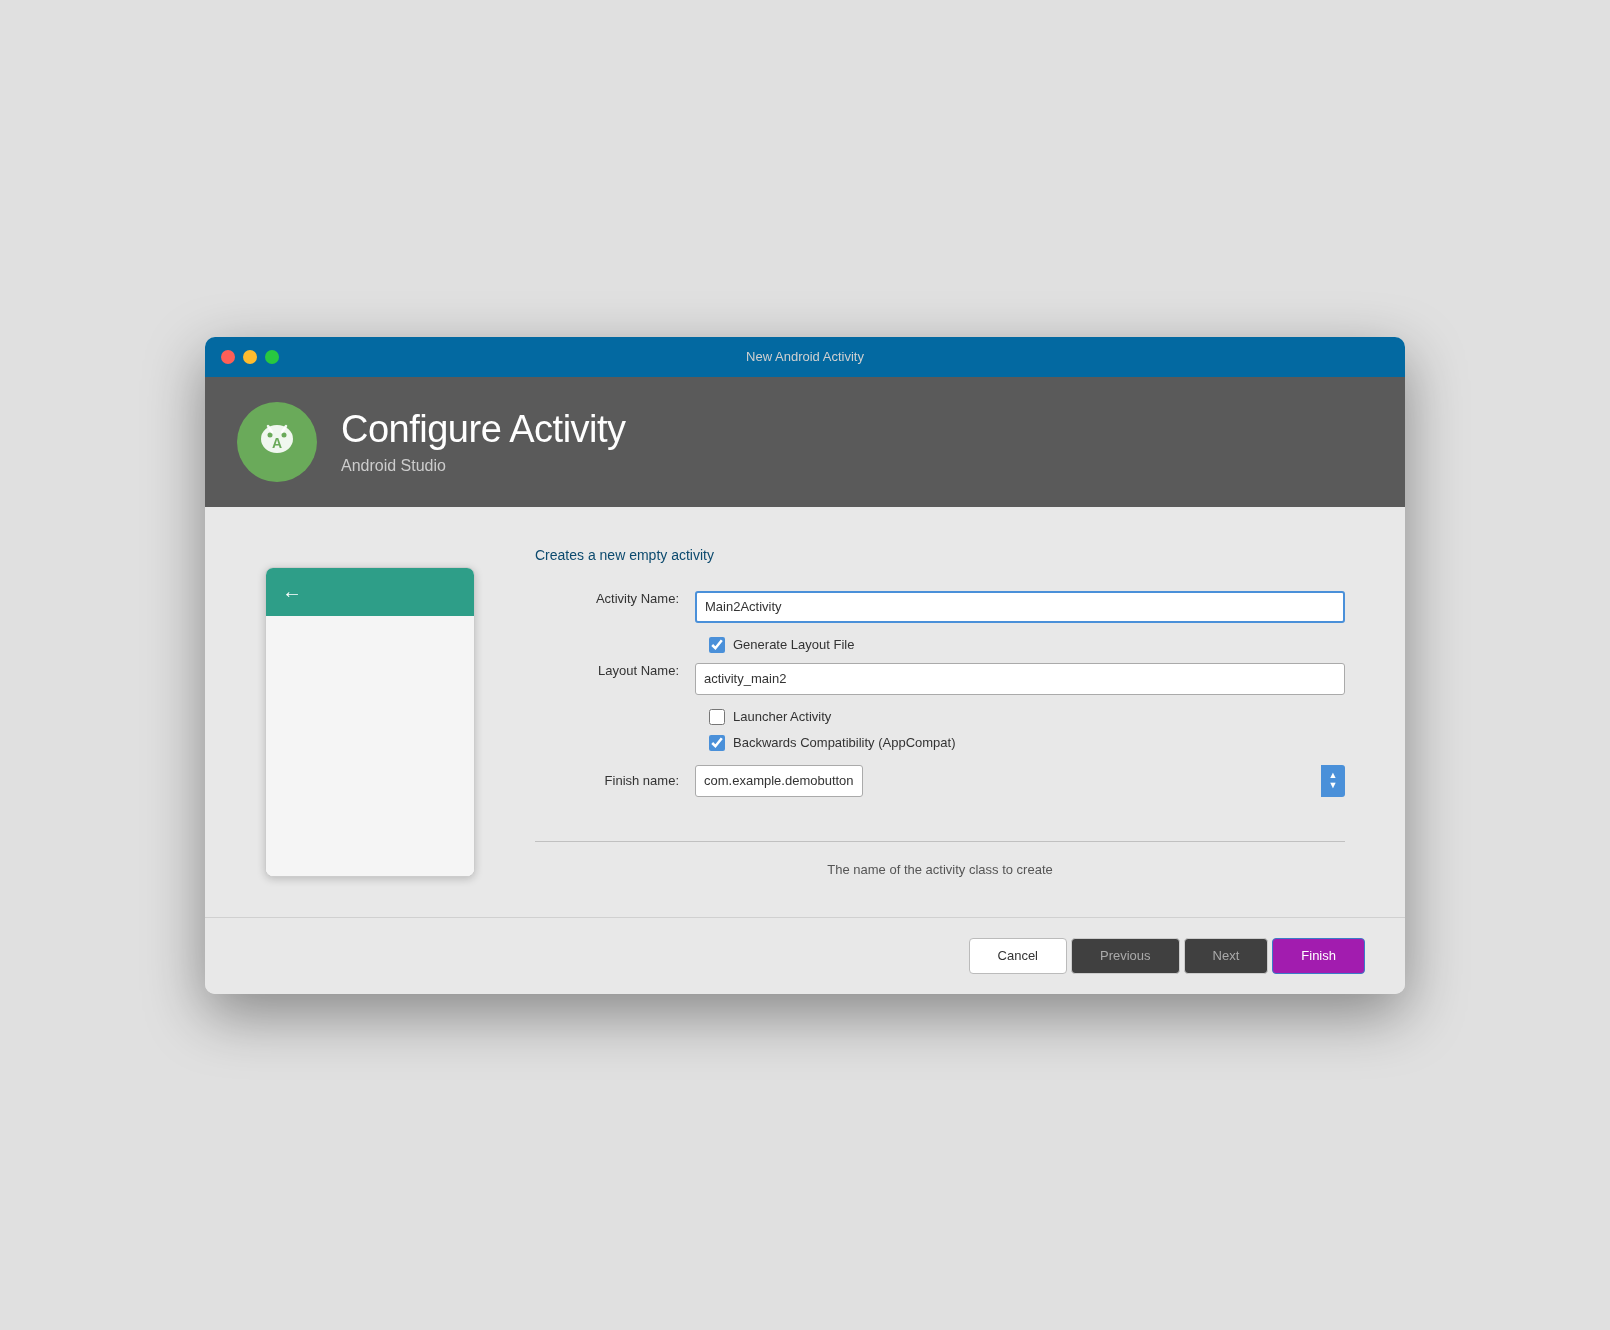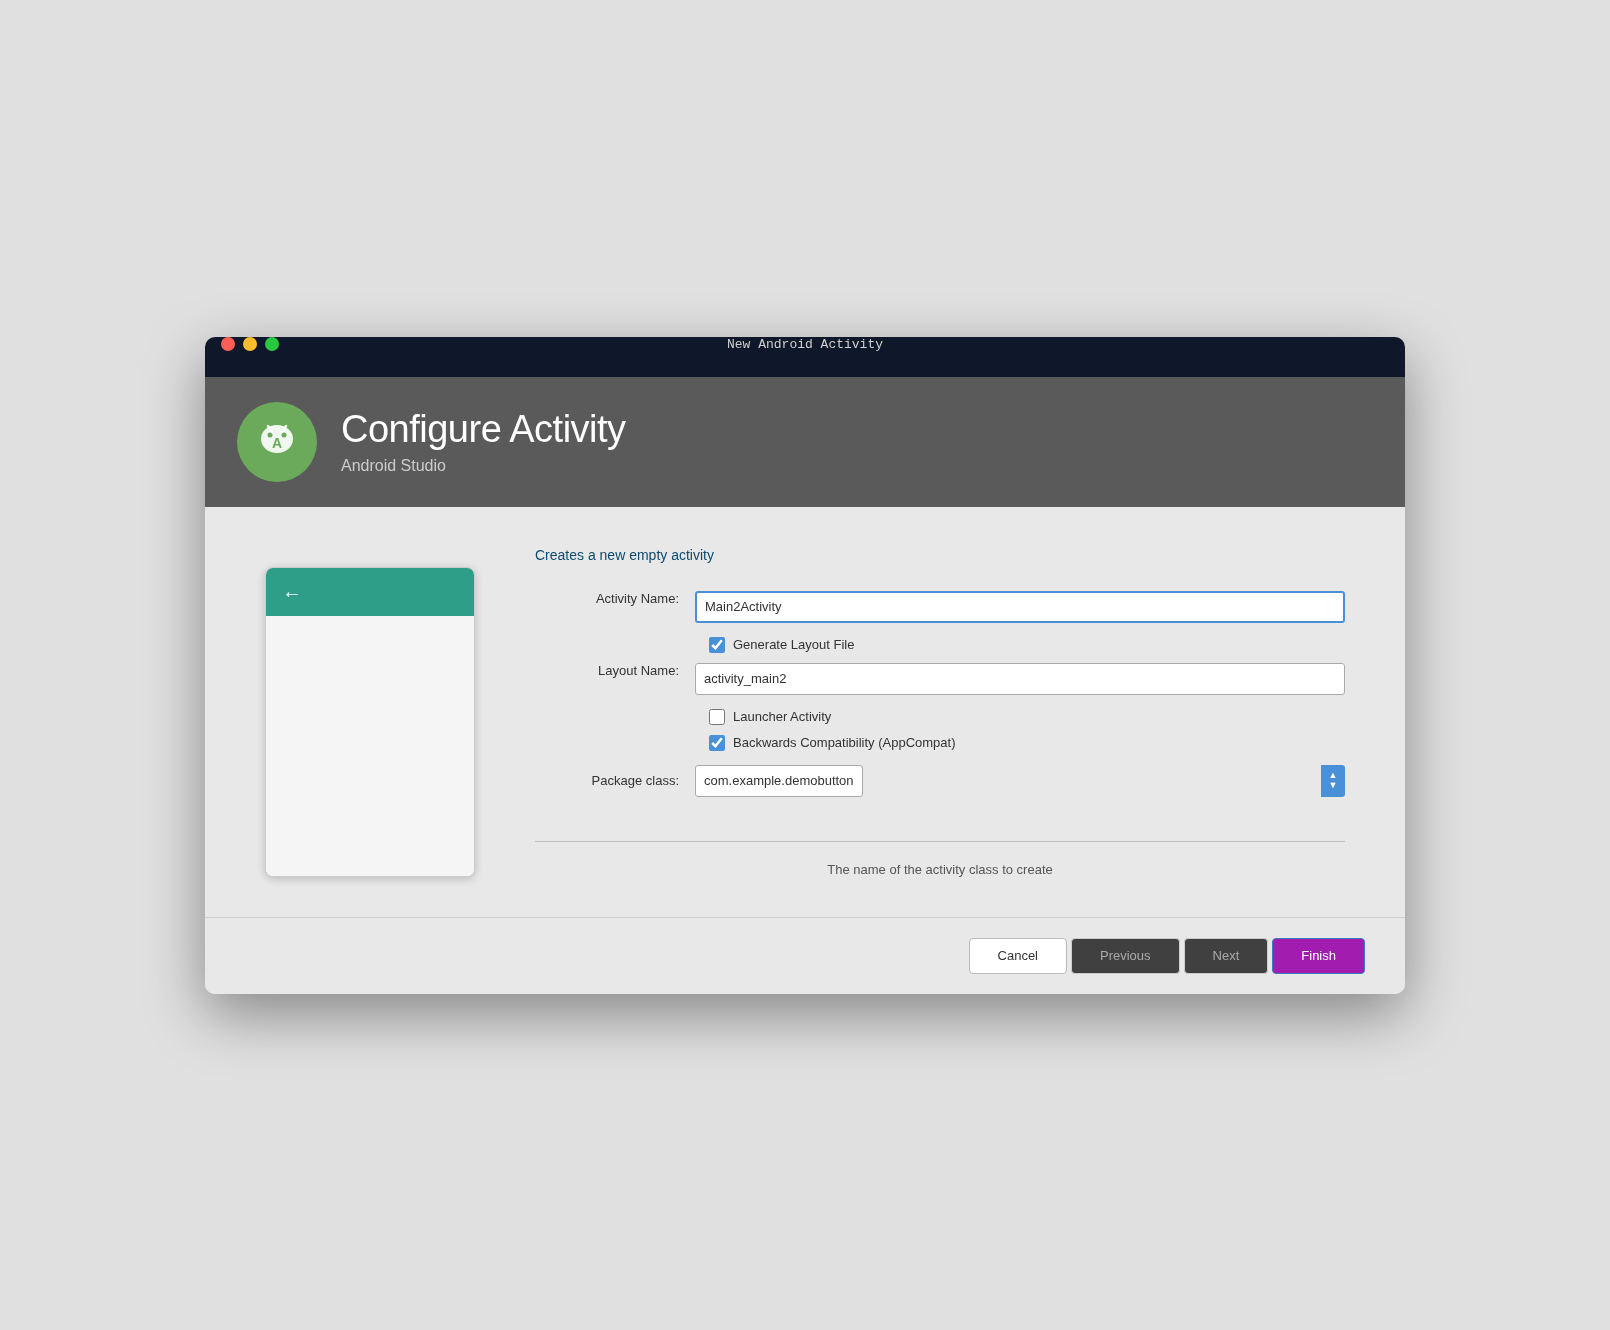--- a/index.html
+++ b/index.html
@@ -23,27 +23,26 @@
       background: #e8e8e8;
       border-radius: 10px;
       box-shadow: 0 20px 60px rgba(0,0,0,0.4);
       overflow: hidden;
       display: flex;
       flex-direction: column;
     }
 
     
     .title-bar {
-      background: #0f172a;
+      background: #0369a1;
       height: 40px;
       display: flex;
-      align-items: flex-start;
+      align-items: center;
       padding: 0 16px;
       position: relative;
-      font-family: Liberation Mono, monospace;
     }
 
     .window-controls {
       display: flex;
       gap: 8px;
     }
 
     .window-btn {
       width: 14px;
       height: 14px;
@@ -387,21 +386,21 @@
         <input type="checkbox" id="launcher-activity" style="">
         <label for="launcher-activity" class="checkbox-label">Launcher Activity</label>
       </div>
 
       <div class="checkbox-row">
         <input type="checkbox" id="backwards-compat" checked="" style="">
         <label for="backwards-compat" class="checkbox-label">Backwards Compatibility (AppCompat)</label>
       </div>
 
       <div class="form-row package-row">
-        <span class="form-label">Package class:</span>
+        <span class="form-label">Finish name:</span>
         <div class="select-wrapper">
           <select class="package-select">
             <option>com.example.demobutton</option>
           </select>
           <div class="select-arrows">
             <span>▲</span>
             <span>▼</span>
           </div>
         </div>
       </div>

